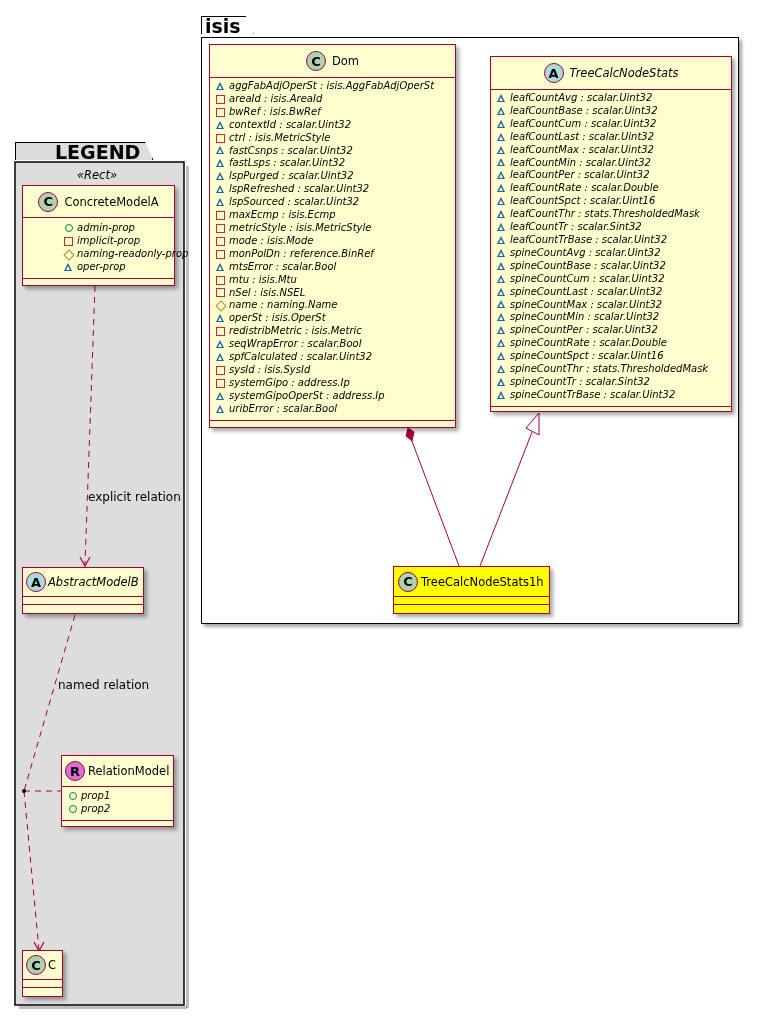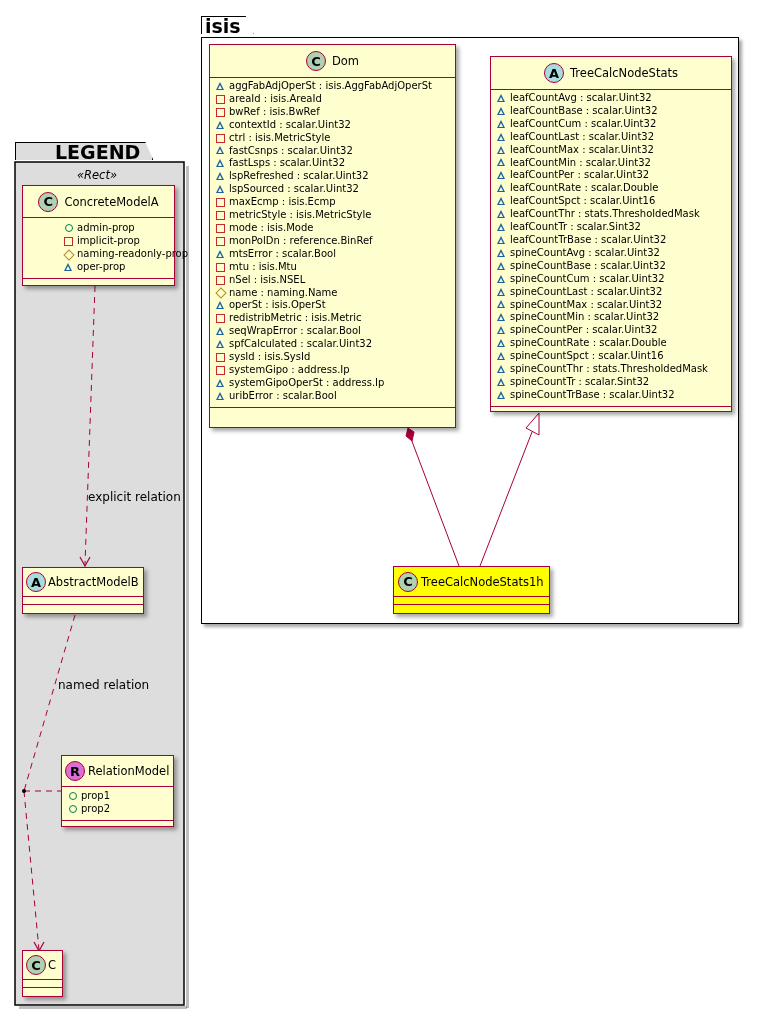--- a/index.html
+++ b/index.html
@@ -13,29 +13,29 @@
              clip-path: polygon(0 0, calc(100% - 8px) 0, 100% 100%, 0 100%); padding-right: 12px; }
   .pkg-body { position: absolute; border: 1.5px solid #000; box-shadow: 3px 3px 3px rgba(0,0,0,0.35); }
 
   
   .cls { position: absolute; background: #fefece; border: 1.5px solid #a80036;
          box-shadow: 3px 3px 4px rgba(0,0,0,0.35); box-sizing: border-box; }
   .cls.yellow { background: #ffff00; }
   .cls-head { display: flex; align-items: center; justify-content: center;
               border-bottom: 1.5px solid #a80036; box-sizing: border-box; }
   .cls-name { font-size: 11.5px; }
-  .cls-name.abstract { }
+  .cls-name.abstract { font-style: italic; }
   .spot { width: 20px; height: 20px; border-radius: 50%; border: 1px solid #a80036;
           display: inline-flex; align-items: center; justify-content: center;
           font-weight: bold; font-size: 13px; margin-right: 6px; box-sizing: border-box; }
   .spot.c { background: #add1b2; }
   .spot.a { background: #a9dcdf; }
   .spot.r { background: #da70d6; }
   .attrs { border-bottom: 1.5px solid #a80036; padding: 2px 0 4px 6px; box-sizing: border-box; }
-  .attr { font-size: 10px; line-height: 12.9px; white-space: nowrap; display: flex; align-items: center; }
+  .attr { font-size: 10px; line-height: 12.9px; white-space: nowrap; display: flex; align-items: center; font-style: italic; }
   .vis { display: inline-block; width: 9px; height: 9px; margin-right: 4px; position: relative; flex: none; }
   .vis.pkg::before { content: ""; position: absolute; left: 0; top: 0; width: 0; height: 0;
                      border-left: 4.5px solid transparent; border-right: 4.5px solid transparent;
                      border-bottom: 8px solid #1963a0; }
   .vis.pkg::after { content: ""; position: absolute; left: 2px; top: 3px; width: 0; height: 0;
                     border-left: 2.5px solid transparent; border-right: 2.5px solid transparent;
                     border-bottom: 4.3px solid #fefece; }
   .vis.priv { border: 1px solid #c82930; width: 7px; height: 7px; }
   .vis.prot::before { content: ""; position: absolute; left: 1px; top: 1px; width: 6px; height: 6px;
                       border: 1px solid #b38d22; transform: rotate(45deg); }
@@ -104,20 +104,24 @@
       <div class="attr">
         <span class="vis pkg"></span>
         <span>fastCsnps : scalar.Uint32</span>
       </div>
       <div class="attr">
         <span class="vis pkg"></span>
         <span>fastLsps : scalar.Uint32</span>
       </div>
       <div class="attr">
         <span class="vis pkg"></span>
+        <span>lspPurged : scalar.Uint32</span>
+      </div>
+      <div class="attr">
+        <span class="vis pkg"></span>
         <span>lspRefreshed : scalar.Uint32</span>
       </div>
       <div class="attr">
         <span class="vis pkg"></span>
         <span>lspSourced : scalar.Uint32</span>
       </div>
       <div class="attr">
         <span class="vis priv"></span>
         <span>maxEcmp : isis.Ecmp</span>
       </div>

